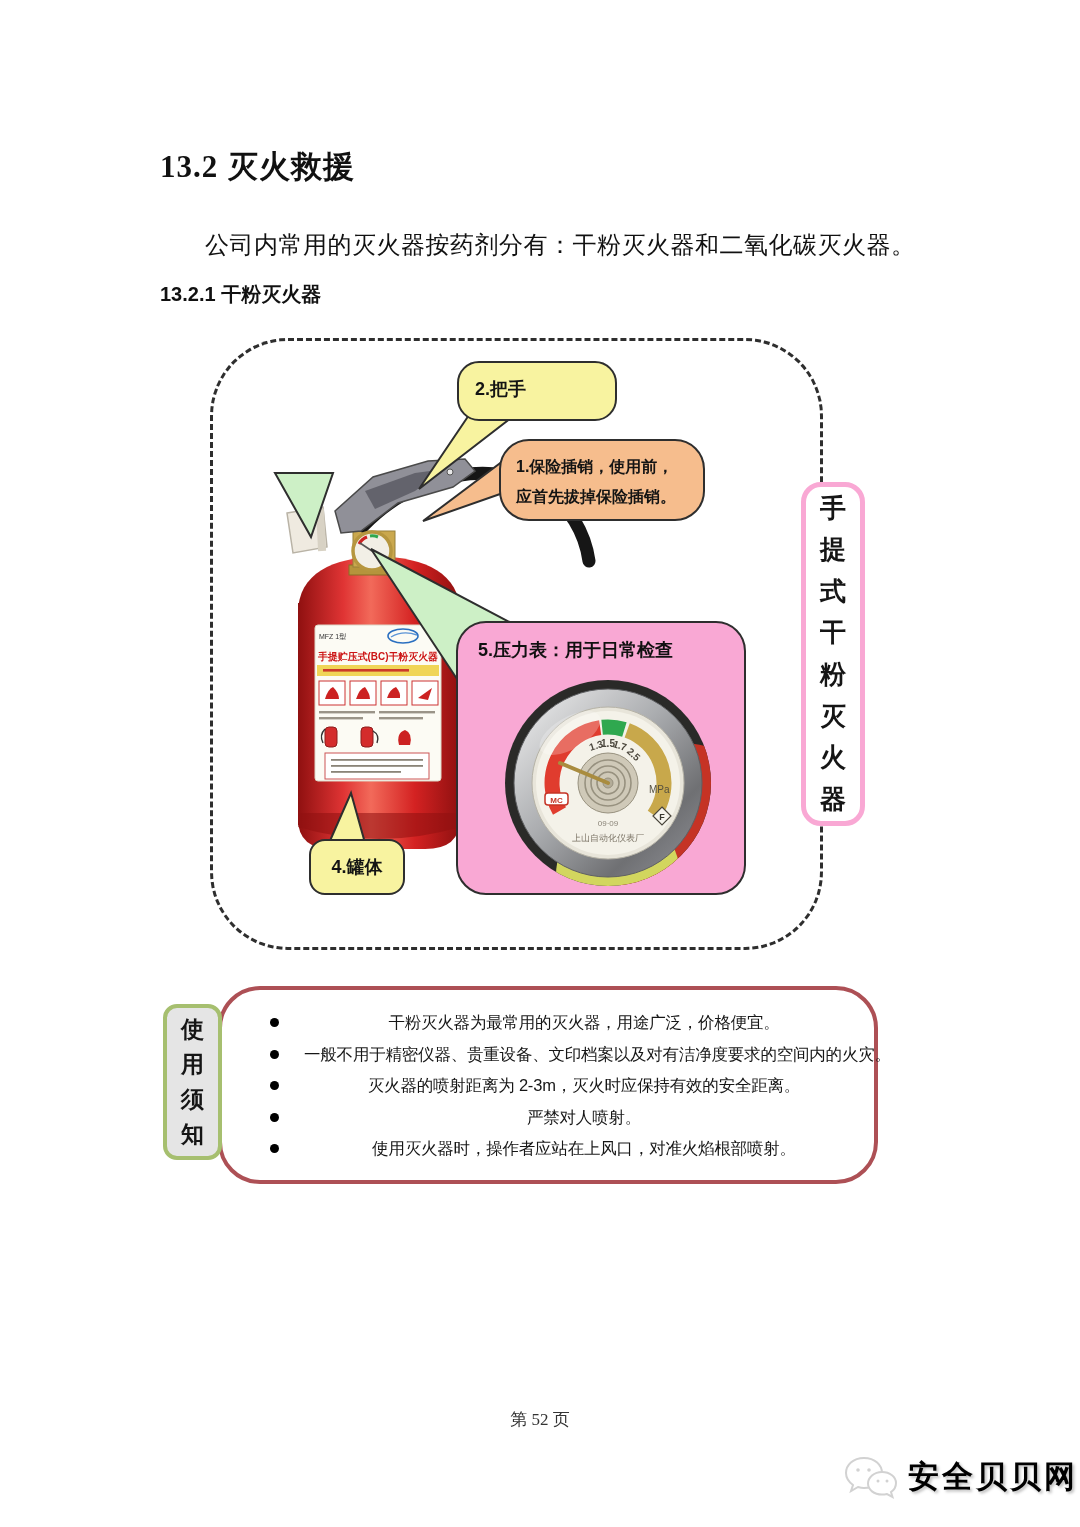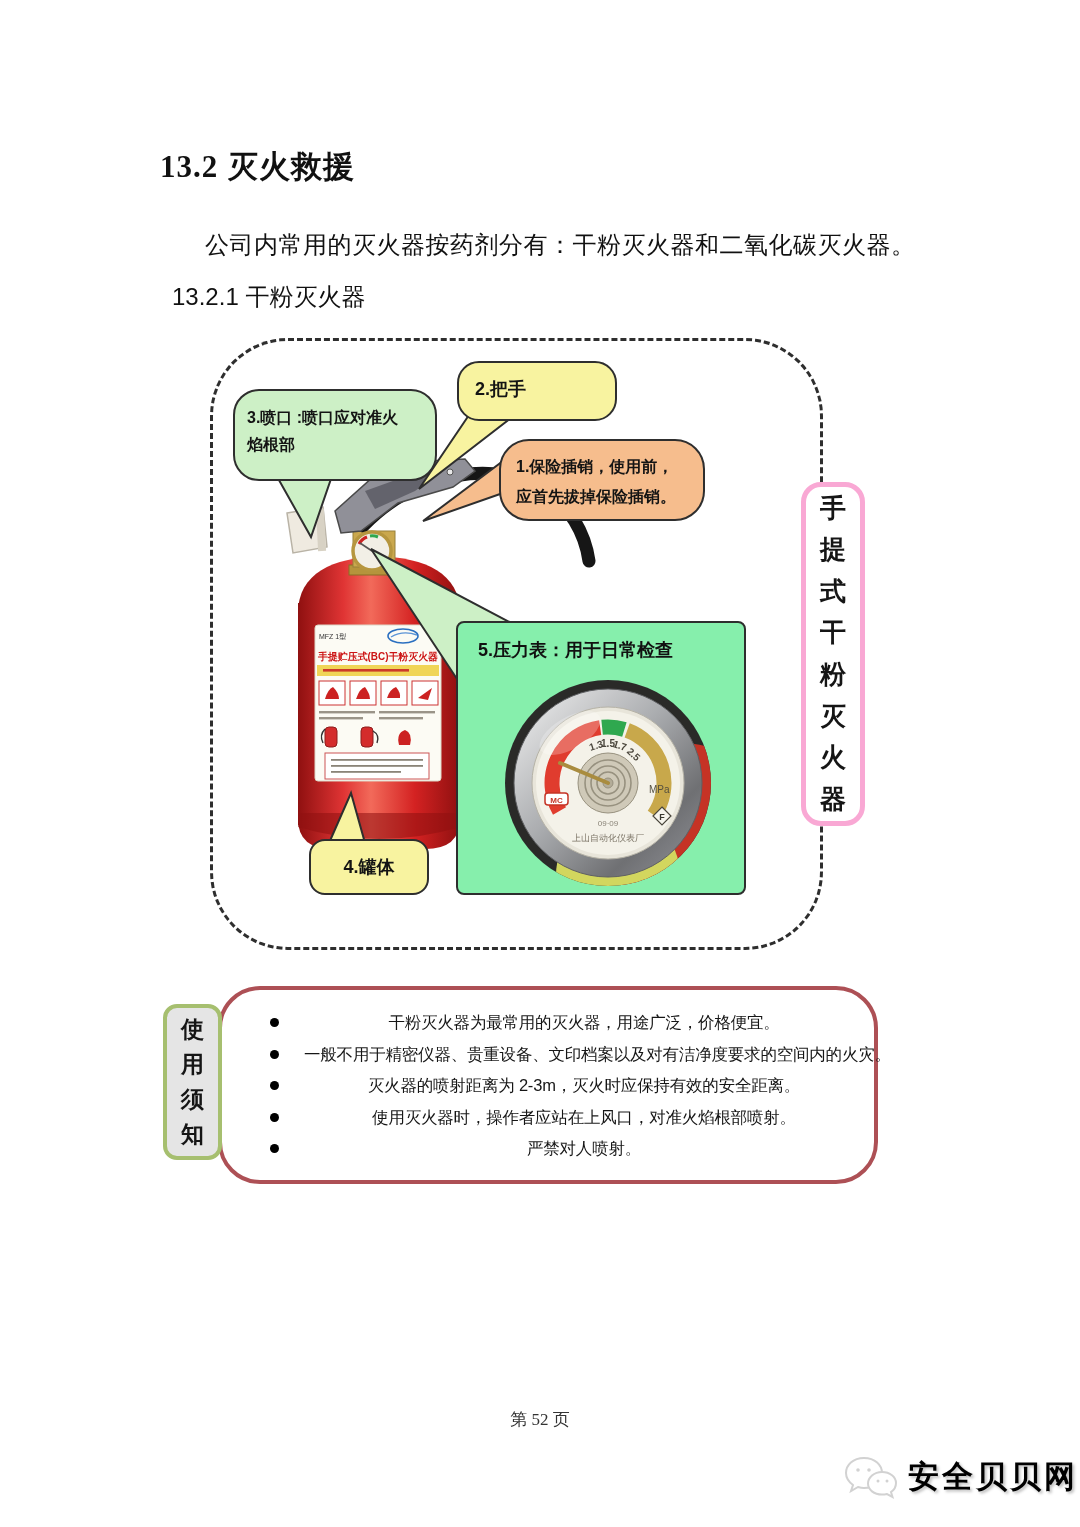--- a/index.html
+++ b/index.html
@@ -3,35 +3,35 @@
 <meta charset="utf-8">
 <style>
   html,body{margin:0;padding:0;}
   body{width:1080px;height:1527px;background:#ffffff;position:relative;overflow:hidden;
        font-family:"Liberation Sans",sans-serif;color:#111;}
   .abs{position:absolute;}
 
   
   .title{left:160px;top:146px;font-family:"Liberation Serif",serif;font-weight:bold;font-size:31px;letter-spacing:1px;}
   .intro{left:205px;top:229px;font-family:"Liberation Serif",serif;font-size:24px;letter-spacing:0.5px;}
-  .sec-head{left:172px;top:281px;font-weight:normal;font-size:24px;}
+  .sec-head{left:160px;top:281px;font-weight:bold;font-size:20px;}
 
   
   .diagram{left:210px;top:338px;width:613px;height:612px;border:3px dashed #2e2e2e;border-radius:78px;box-sizing:border-box;}
   .diagram svg.art{position:absolute;left:0;top:0;width:607px;height:606px;}
 
   .bubble{position:absolute;border:2px solid #2e2e2e;box-sizing:border-box;font-weight:bold;color:#141414;}
   .b-green{background:#cdf0c6;}
   .b-yellow{background:#f8f3a0;}
   .b-orange{background:#f6bd8d;}
   .b3{left:20px;top:48px;width:204px;height:92px;border-radius:26px;padding:13px 12px;font-size:16px;line-height:1.7;}
   .b2{left:244px;top:20px;width:160px;height:60px;border-radius:22px;padding:14px 16px;font-size:18px;}
   .b1{left:286px;top:98px;width:206px;height:82px;border-radius:30px;padding:11px 15px;font-size:16px;line-height:1.85;}
-  .b4{left:96px;top:498px;width:120px;height:56px;border-radius:16px;font-size:18px;display:flex;align-items:center;justify-content:center;}
-  .panel5{position:absolute;left:243px;top:280px;width:290px;height:274px;background:#86efac;border:2px solid #2e2e2e;border-radius:8px;box-sizing:border-box;overflow:hidden;}
+  .b4{left:96px;top:498px;width:96px;height:56px;border-radius:16px;font-size:18px;display:flex;align-items:center;justify-content:center;}
+  .panel5{position:absolute;left:243px;top:280px;width:290px;height:274px;background:#f9a8d4;border:2px solid #2e2e2e;border-radius:30px;box-sizing:border-box;overflow:hidden;}
   .panel5-text{position:absolute;left:20px;top:15px;width:256px;font-weight:bold;font-size:18px;z-index:2;}
   .panel5 svg{position:absolute;left:0;top:0;width:286px;height:270px;}
 
   
   .side-box{left:801px;top:482px;width:64px;height:344px;background:#fff;border:5px solid #f9a8d4;border-radius:20px;
             box-sizing:border-box;display:flex;align-items:center;justify-content:center;z-index:3;}
   .vtext{width:1.05em;word-break:break-all;text-align:center;font-weight:bold;font-size:26px;line-height:1.6;color:#151515;}
   .vtext.small{font-size:23px;line-height:1.52;}
 
   
@@ -147,24 +147,20 @@
 
       <g stroke="#2e2e2e" stroke-width="2">
         <polygon points="62,132 120,132 98,196" fill="#cdf0c6"></polygon>
         <polygon points="256,74 298,77 206,148" fill="#f8f3a0"></polygon>
         <polygon points="290,120 290,152 210,180" fill="#f6bd8d"></polygon>
         <polygon points="248,344 306,286 158,208" fill="#cdf0c6"></polygon>
         <polygon points="116,502 152,502 138,452" fill="#f8f3a0"></polygon>
       </g>
     </svg>
 
-    <div class="bubble b-green b3">
-      <div>3.喷口 :喷口应对准火</div>
-      <div>焰根部</div>
-    </div>
     <div class="bubble b-yellow b2">2.把手</div>
     <div class="bubble b-orange b1">
       <div>1.保险插销，使用前，</div>
       <div>应首先拔掉保险插销。</div>
     </div>
 
     <div class="panel5">
       <div class="panel5-text">5.压力表：用于日常检查</div>
       <svg viewBox="0 0 286 270">
         <defs>
@@ -222,22 +218,22 @@
   <div class="abs side-box">
     <div class="vtext">手提式干粉灭火器</div>
   </div>
 
   <div class="abs notes-outer">
     <ul class="notes-list">
 
     <li class="note-item">干粉灭火器为最常用的灭火器，用途广泛，价格便宜。</li>
         <li class="note-item">一般不用于精密仪器、贵重设备、文印档案以及对有洁净度要求的空间内的火灾。</li>
         <li class="note-item">灭火器的喷射距离为 2-3m，灭火时应保持有效的安全距离。</li>
+        <li class="note-item">严禁对人喷射。</li>
         <li class="note-item">使用灭火器时，操作者应站在上风口，对准火焰根部喷射。</li>
-        <li class="note-item">严禁对人喷射。</li>
       </ul>
   </div>
   <div class="abs notes-label">
     <div class="vtext small">使用须知</div>
   </div>
 
   <div class="abs footer">第 52 页</div>
 
   <div class="abs watermark">
     <svg width="58" height="50" viewBox="0 0 58 50">

